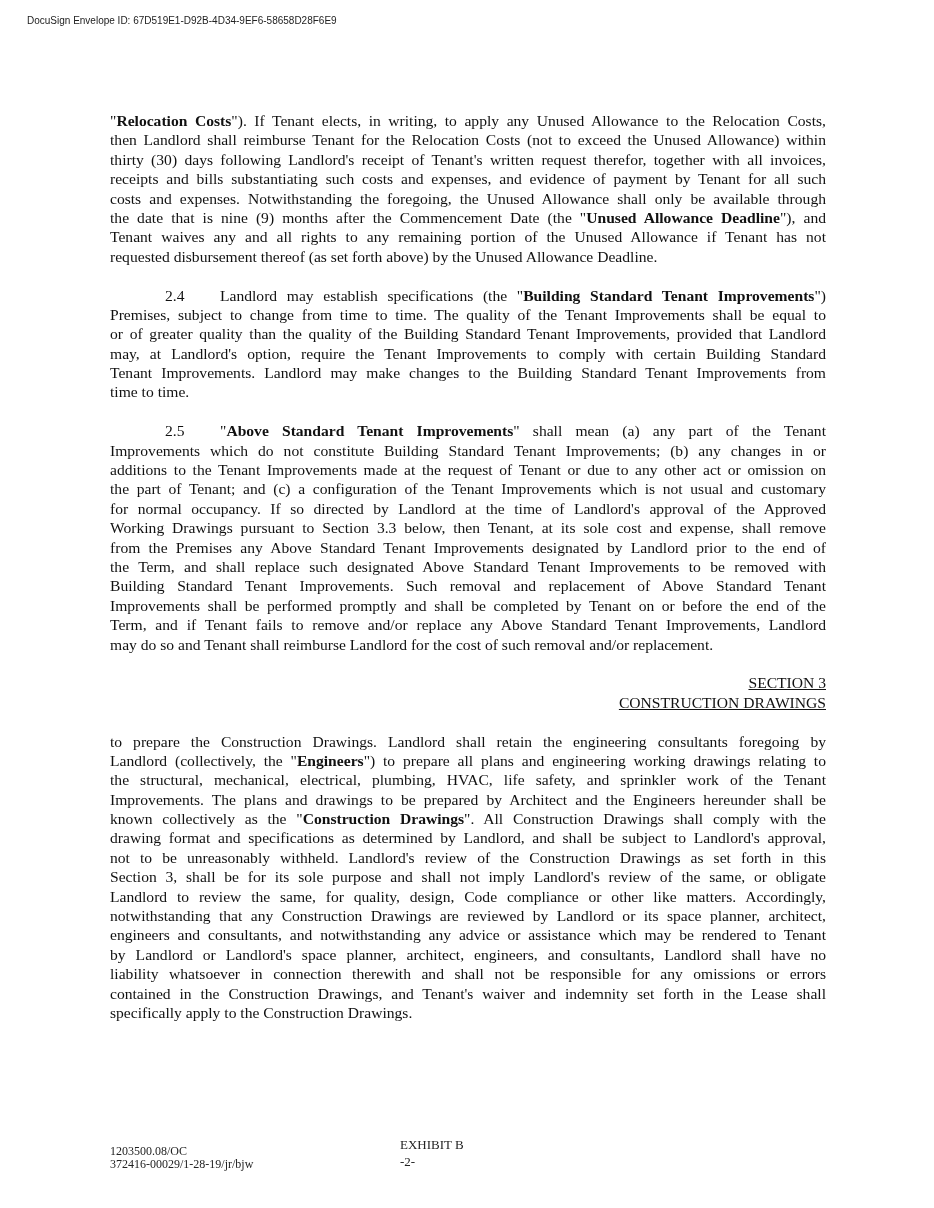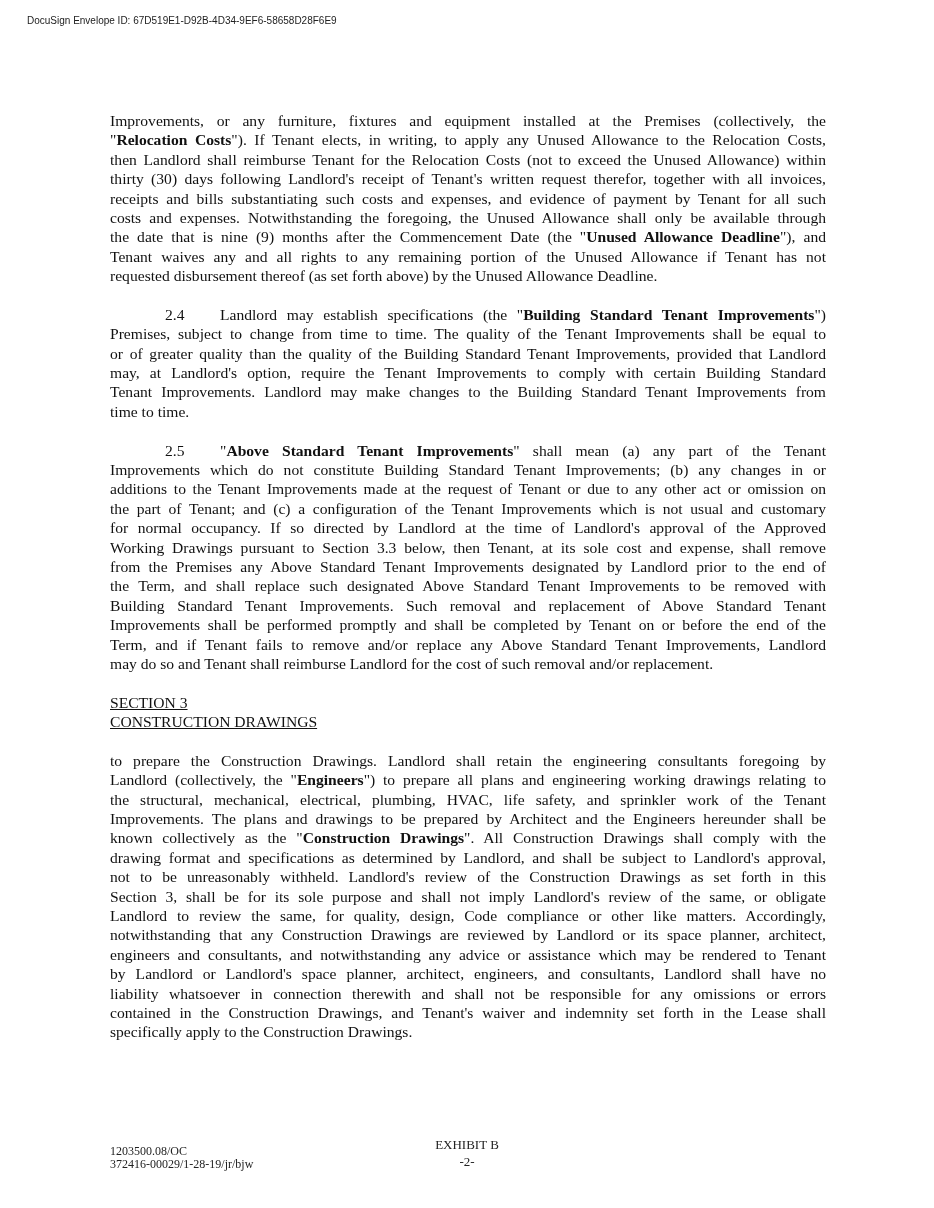--- a/index.html
+++ b/index.html
@@ -15,39 +15,38 @@
   }
   .ln {
     display: block; height: 19.4px; white-space: nowrap;
     text-align: justify; text-align-last: justify; overflow: visible;
   }
   .ln.last { text-align-last: left; }
   .ln .ind { display: inline-block; width: 55px; }
   .ln .num { display: inline-block; width: 55px; }
   b { font-weight: bold; }
   .gap { height: 19.4px; }
-  .heading { text-align: left; height: 19.4px; }
+  .heading { text-align: right; height: 19.4px; }
   .heading span { text-decoration: underline; }
   .footer-left {
     position: absolute; left: 110px; top: 1145px;
     font-family: "Liberation Serif", serif; font-size: 12px; color: #222; line-height: 12.5px;
   }
   .footer-center {
-    position: absolute; left: 400px; width: 134px; top: 1136px; text-align: center;
+    position: absolute; left: 400px; width: 134px; top: 1136px; text-align: left;
     font-family: "Liberation Serif", serif; font-size: 13px; color: #222; line-height: 17px;
   }
 </style>
 </head>
 <body>
 
 <div class="envelope">DocuSign Envelope ID: 67D519E1-D92B-4D34-9EF6-58658D28F6E9</div>
 
 <div class="doc">
   <div id="p1">
-      <div class="ln">Improvements, or any furniture, fixtures and equipment installed at the Premises (collectively, the</div>
       <div class="ln">"<b>Relocation Costs</b>").  If Tenant elects, in writing, to apply any Unused Allowance to the Relocation Costs,</div>
       <div class="ln">then Landlord shall reimburse Tenant for the Relocation Costs (not to exceed the Unused Allowance) within</div>
       <div class="ln">thirty (30) days following Landlord's receipt of Tenant's written request therefor, together with all invoices,</div>
       <div class="ln">receipts and bills substantiating such costs and expenses, and evidence of payment by Tenant for all such</div>
       <div class="ln">costs and expenses.  Notwithstanding the foregoing, the Unused Allowance shall only be available through</div>
       <div class="ln">the date that is nine (9) months after the Commencement Date (the "<b>Unused Allowance Deadline</b>"), and</div>
       <div class="ln">Tenant waives any and all rights to any remaining portion of the Unused Allowance if Tenant has not</div>
       <div class="ln last">requested disbursement thereof (as set forth above) by the Unused Allowance Deadline.</div>
     </div>
   <div class="gap"></div>

